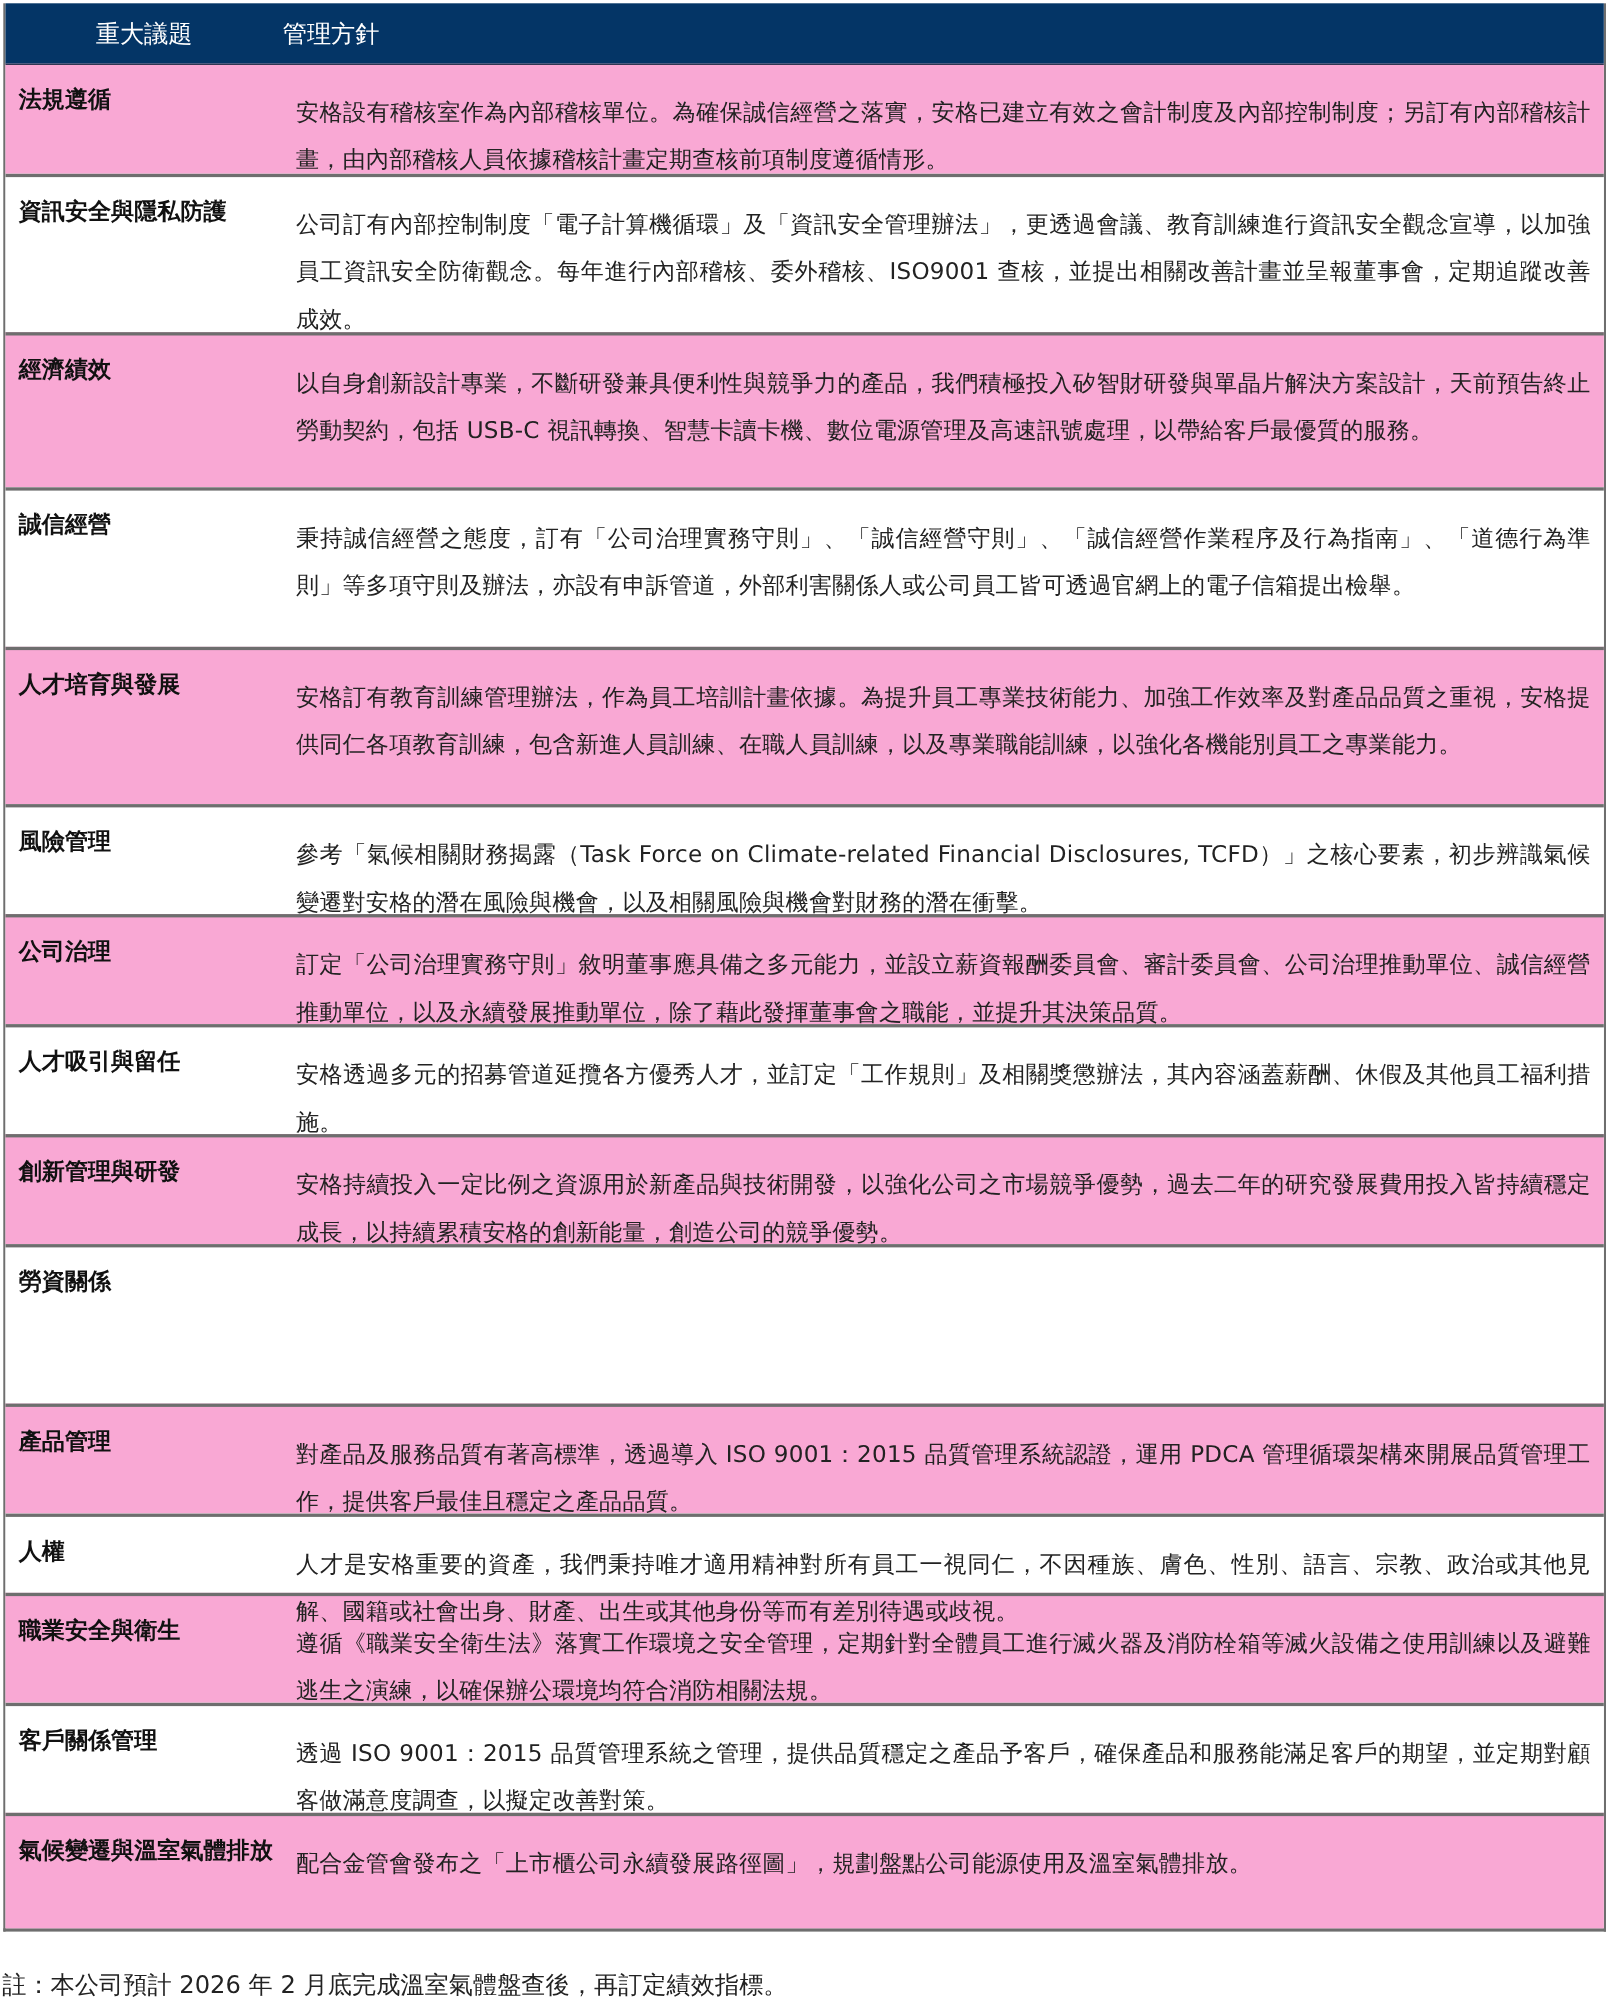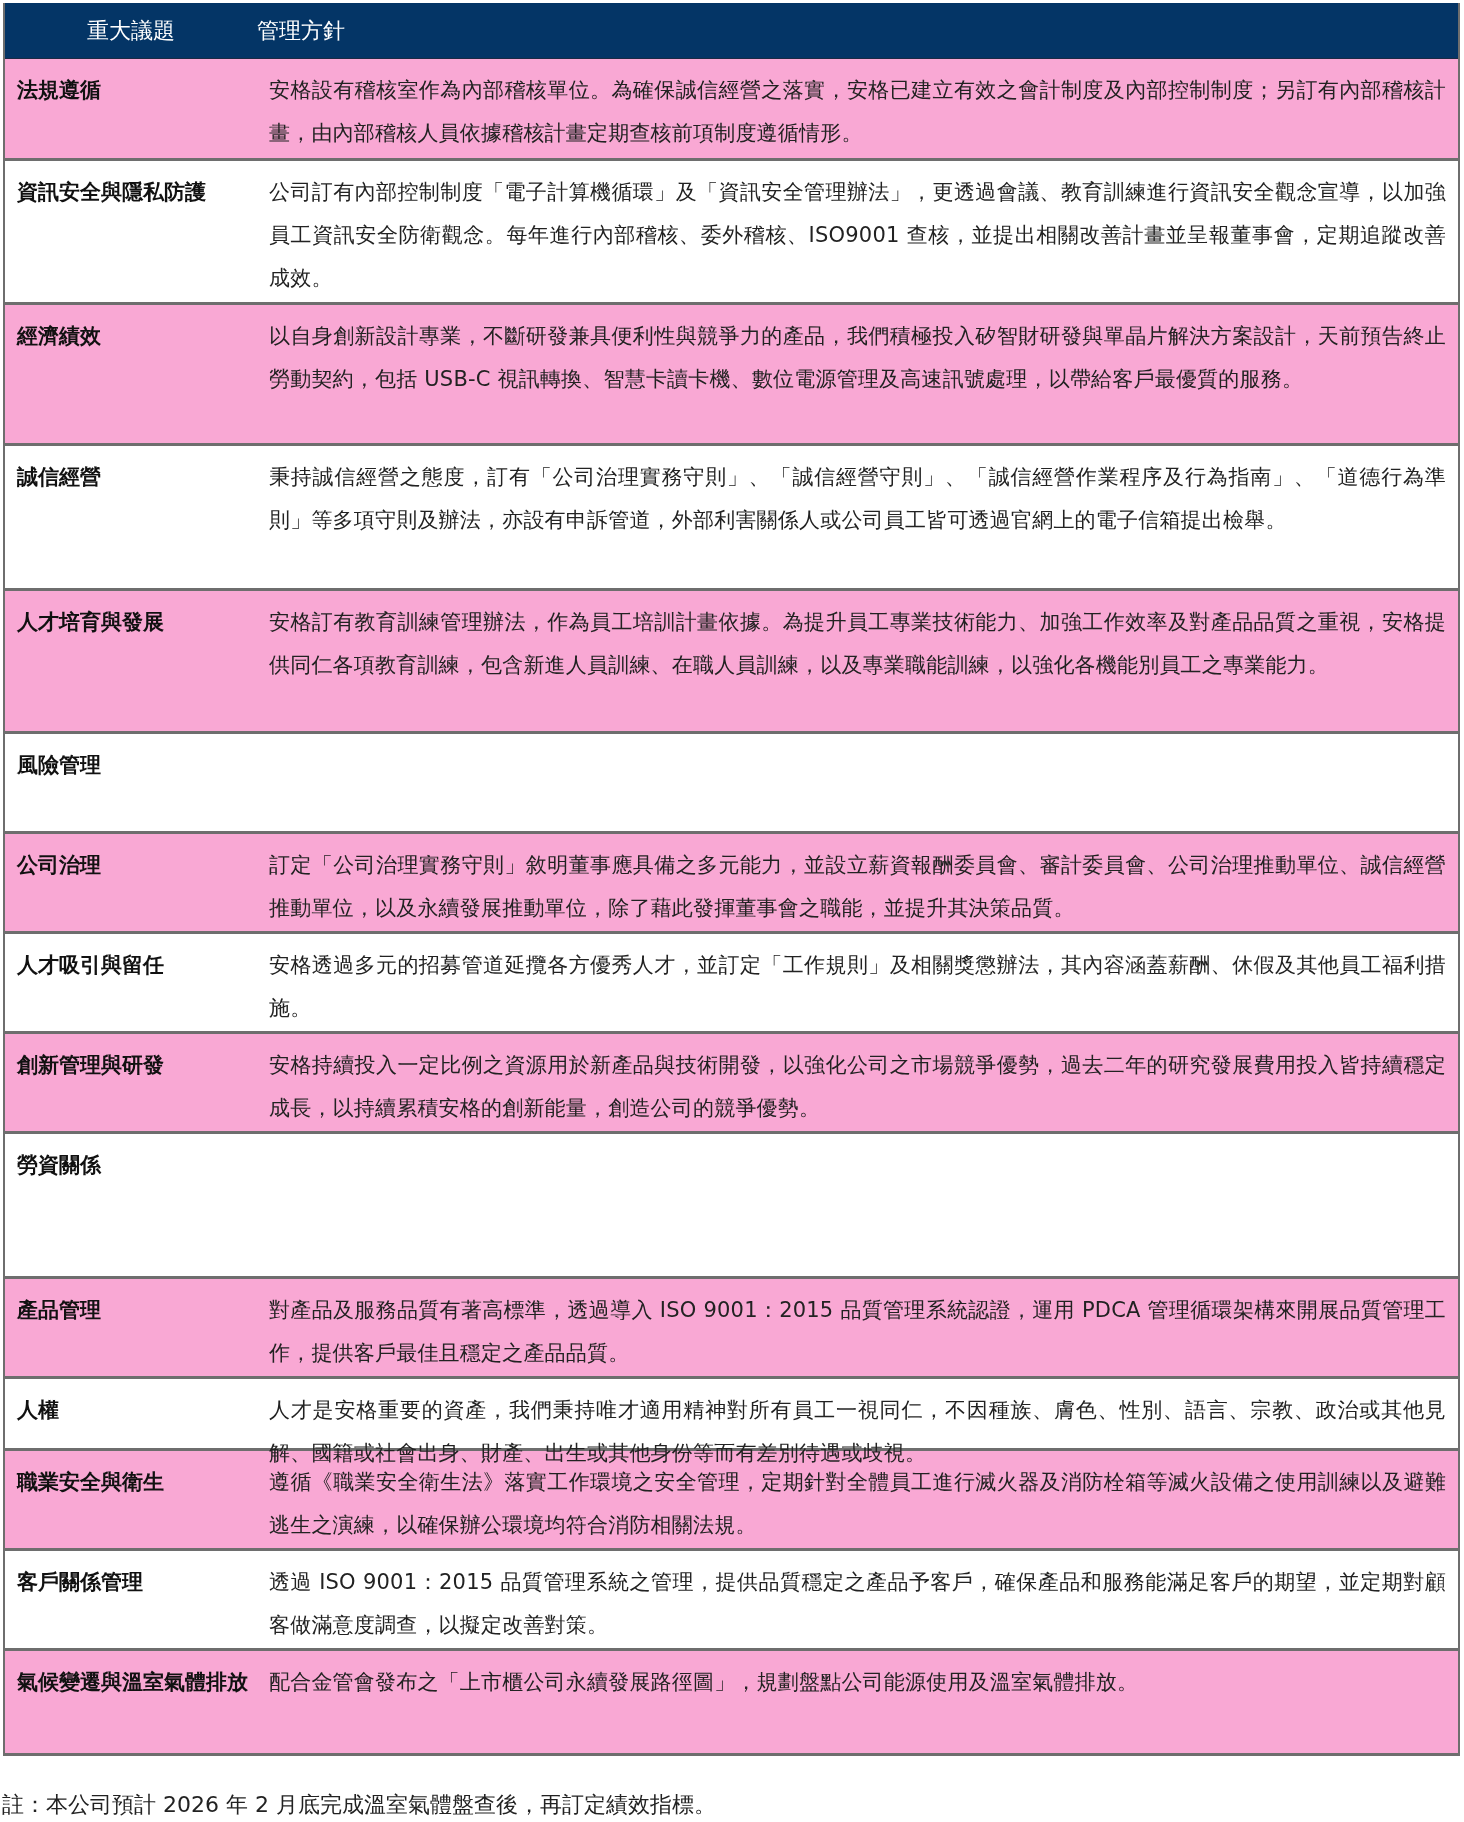--- a/index.html
+++ b/index.html
@@ -26,21 +26,21 @@
   }
   .row.first { border-top: 1px solid #1b2a44; }
   .row.alt { background: #f9a8d4; }
   .row.plain { background: #ffffff; }
   .row .c1 {
     width: 252px; padding: 10px 0 0 12px; box-sizing: border-box;
     font-weight: bold; color: #111;
   }
   .row .c2 {
     flex: 1; padding: 10px 12px 10px 12px; box-sizing: border-box;
-    color: #222; text-align: justify; letter-spacing: 0.2px;
+    color: #222; text-align: justify; letter-spacing: 0.2px; margin-top: 12px;
   }
   .note {
     position: absolute; left: 2px; top: 1790px; font-size: 22px; color: #222;
   }
 </style>
 </head>
 <body>
 
 <div class="table">
   <div class="hdr">
@@ -63,20 +63,21 @@
   <div class="row plain" style="height:145px">
     <div class="c1">誠信經營</div>
     <div class="c2">秉持誠信經營之態度，訂有「公司治理實務守則」、「誠信經營守則」、「誠信經營作業程序及行為指南」、「道德行為準則」等多項守則及辦法，亦設有申訴管道，外部利害關係人或公司員工皆可透過官網上的電子信箱提出檢舉。</div>
   </div>
   <div class="row alt" style="height:143px">
     <div class="c1">人才培育與發展</div>
     <div class="c2">安格訂有教育訓練管理辦法，作為員工培訓計畫依據。為提升員工專業技術能力、加強工作效率及對產品品質之重視，安格提供同仁各項教育訓練，包含新進人員訓練、在職人員訓練，以及專業職能訓練，以強化各機能別員工之專業能力。</div>
   </div>
   <div class="row plain" style="height:100px">
     <div class="c1">風險管理</div>
+    <div class="c2">參考「氣候相關財務揭露（Task Force on Climate-related Financial Disclosures, TCFD）」之核心要素，初步辨識氣候變遷對安格的潛在風險與機會，以及相關風險與機會對財務的潛在衝擊。</div>
   </div>
   <div class="row alt" style="height:100px">
     <div class="c1">公司治理</div>
     <div class="c2">訂定「公司治理實務守則」敘明董事應具備之多元能力，並設立薪資報酬委員會、審計委員會、公司治理推動單位、誠信經營推動單位，以及永續發展推動單位，除了藉此發揮董事會之職能，並提升其決策品質。</div>
   </div>
   <div class="row plain" style="height:100px">
     <div class="c1">人才吸引與留任</div>
     <div class="c2">安格透過多元的招募管道延攬各方優秀人才，並訂定「工作規則」及相關獎懲辦法，其內容涵蓋薪酬、休假及其他員工福利措施。</div>
   </div>
   <div class="row alt" style="height:100px">

